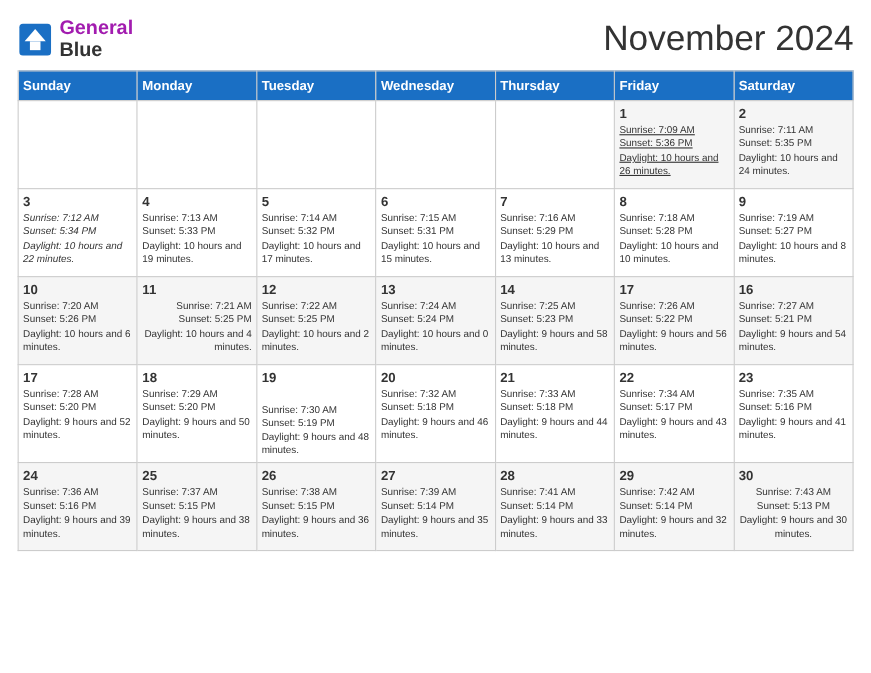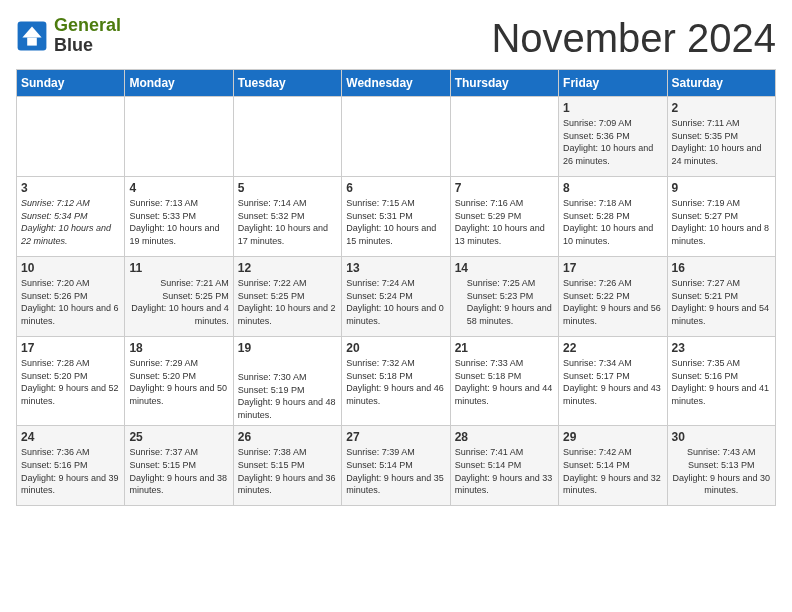--- a/index.html
+++ b/index.html
@@ -21,31 +21,31 @@
       align-items: center;
       gap: 6px;
     }
     .logo-text {
       font-size: 18px;
       font-weight: bold;
       color: #333;
       line-height: 1.1;
     }
     .logo-text span {
-      color: #4d7c0f;
+      color: #a21caf;
     }
     .logo-icon {
       width: 32px;
       height: 32px;
     }
     .title-block {
       text-align: right;
     }
     .month-title {
-      font-size: 40px;
+      font-size: 32px;
       font-weight: 300;
       color: #333;
     }
     .subtitle {
       font-size: 14px;
       color: #555;
     }
     table {
       width: 100%;
       border-collapse: collapse;
@@ -121,21 +121,21 @@
   </thead>
   <tbody id="calendar-body">
       <tr>
         <td class="empty-cell"></td>
         <td class="empty-cell"></td>
         <td class="empty-cell"></td>
         <td class="empty-cell"></td>
         <td class="empty-cell"></td>
         <td>
           <div class="day-num">1</div>
-          <div class="day-info" style="white-space: pre-line;">Sunrise: 7:09 AM
+          <div class="day-info" style="white-space: pre-line; text-decoration: underline;">Sunrise: 7:09 AM
 Sunset: 5:36 PM
 Daylight: 10 hours and 26 minutes.</div>
         </td>
         <td>
           <div class="day-num">2</div>
           <div class="day-info" style="white-space: pre-line;">Sunrise: 7:11 AM
 Sunset: 5:35 PM
 Daylight: 10 hours and 24 minutes.</div>
         </td>
       </tr>
@@ -203,21 +203,21 @@
 Daylight: 10 hours and 2 minutes.</div>
         </td>
         <td>
           <div class="day-num">13</div>
           <div class="day-info" style="white-space: pre-line;">Sunrise: 7:24 AM
 Sunset: 5:24 PM
 Daylight: 10 hours and 0 minutes.</div>
         </td>
         <td>
           <div class="day-num">14</div>
-          <div class="day-info" style="white-space: pre-line; margin-left: 12px;">Sunrise: 7:25 AM
+          <div class="day-info" style="white-space: pre-line;">Sunrise: 7:25 AM
 Sunset: 5:23 PM
 Daylight: 9 hours and 58 minutes.</div>
         </td>
         <td>
           <div class="day-num">17</div>
           <div class="day-info" style="white-space: pre-line;">Sunrise: 7:26 AM
 Sunset: 5:22 PM
 Daylight: 9 hours and 56 minutes.</div>
         </td>
         <td>

